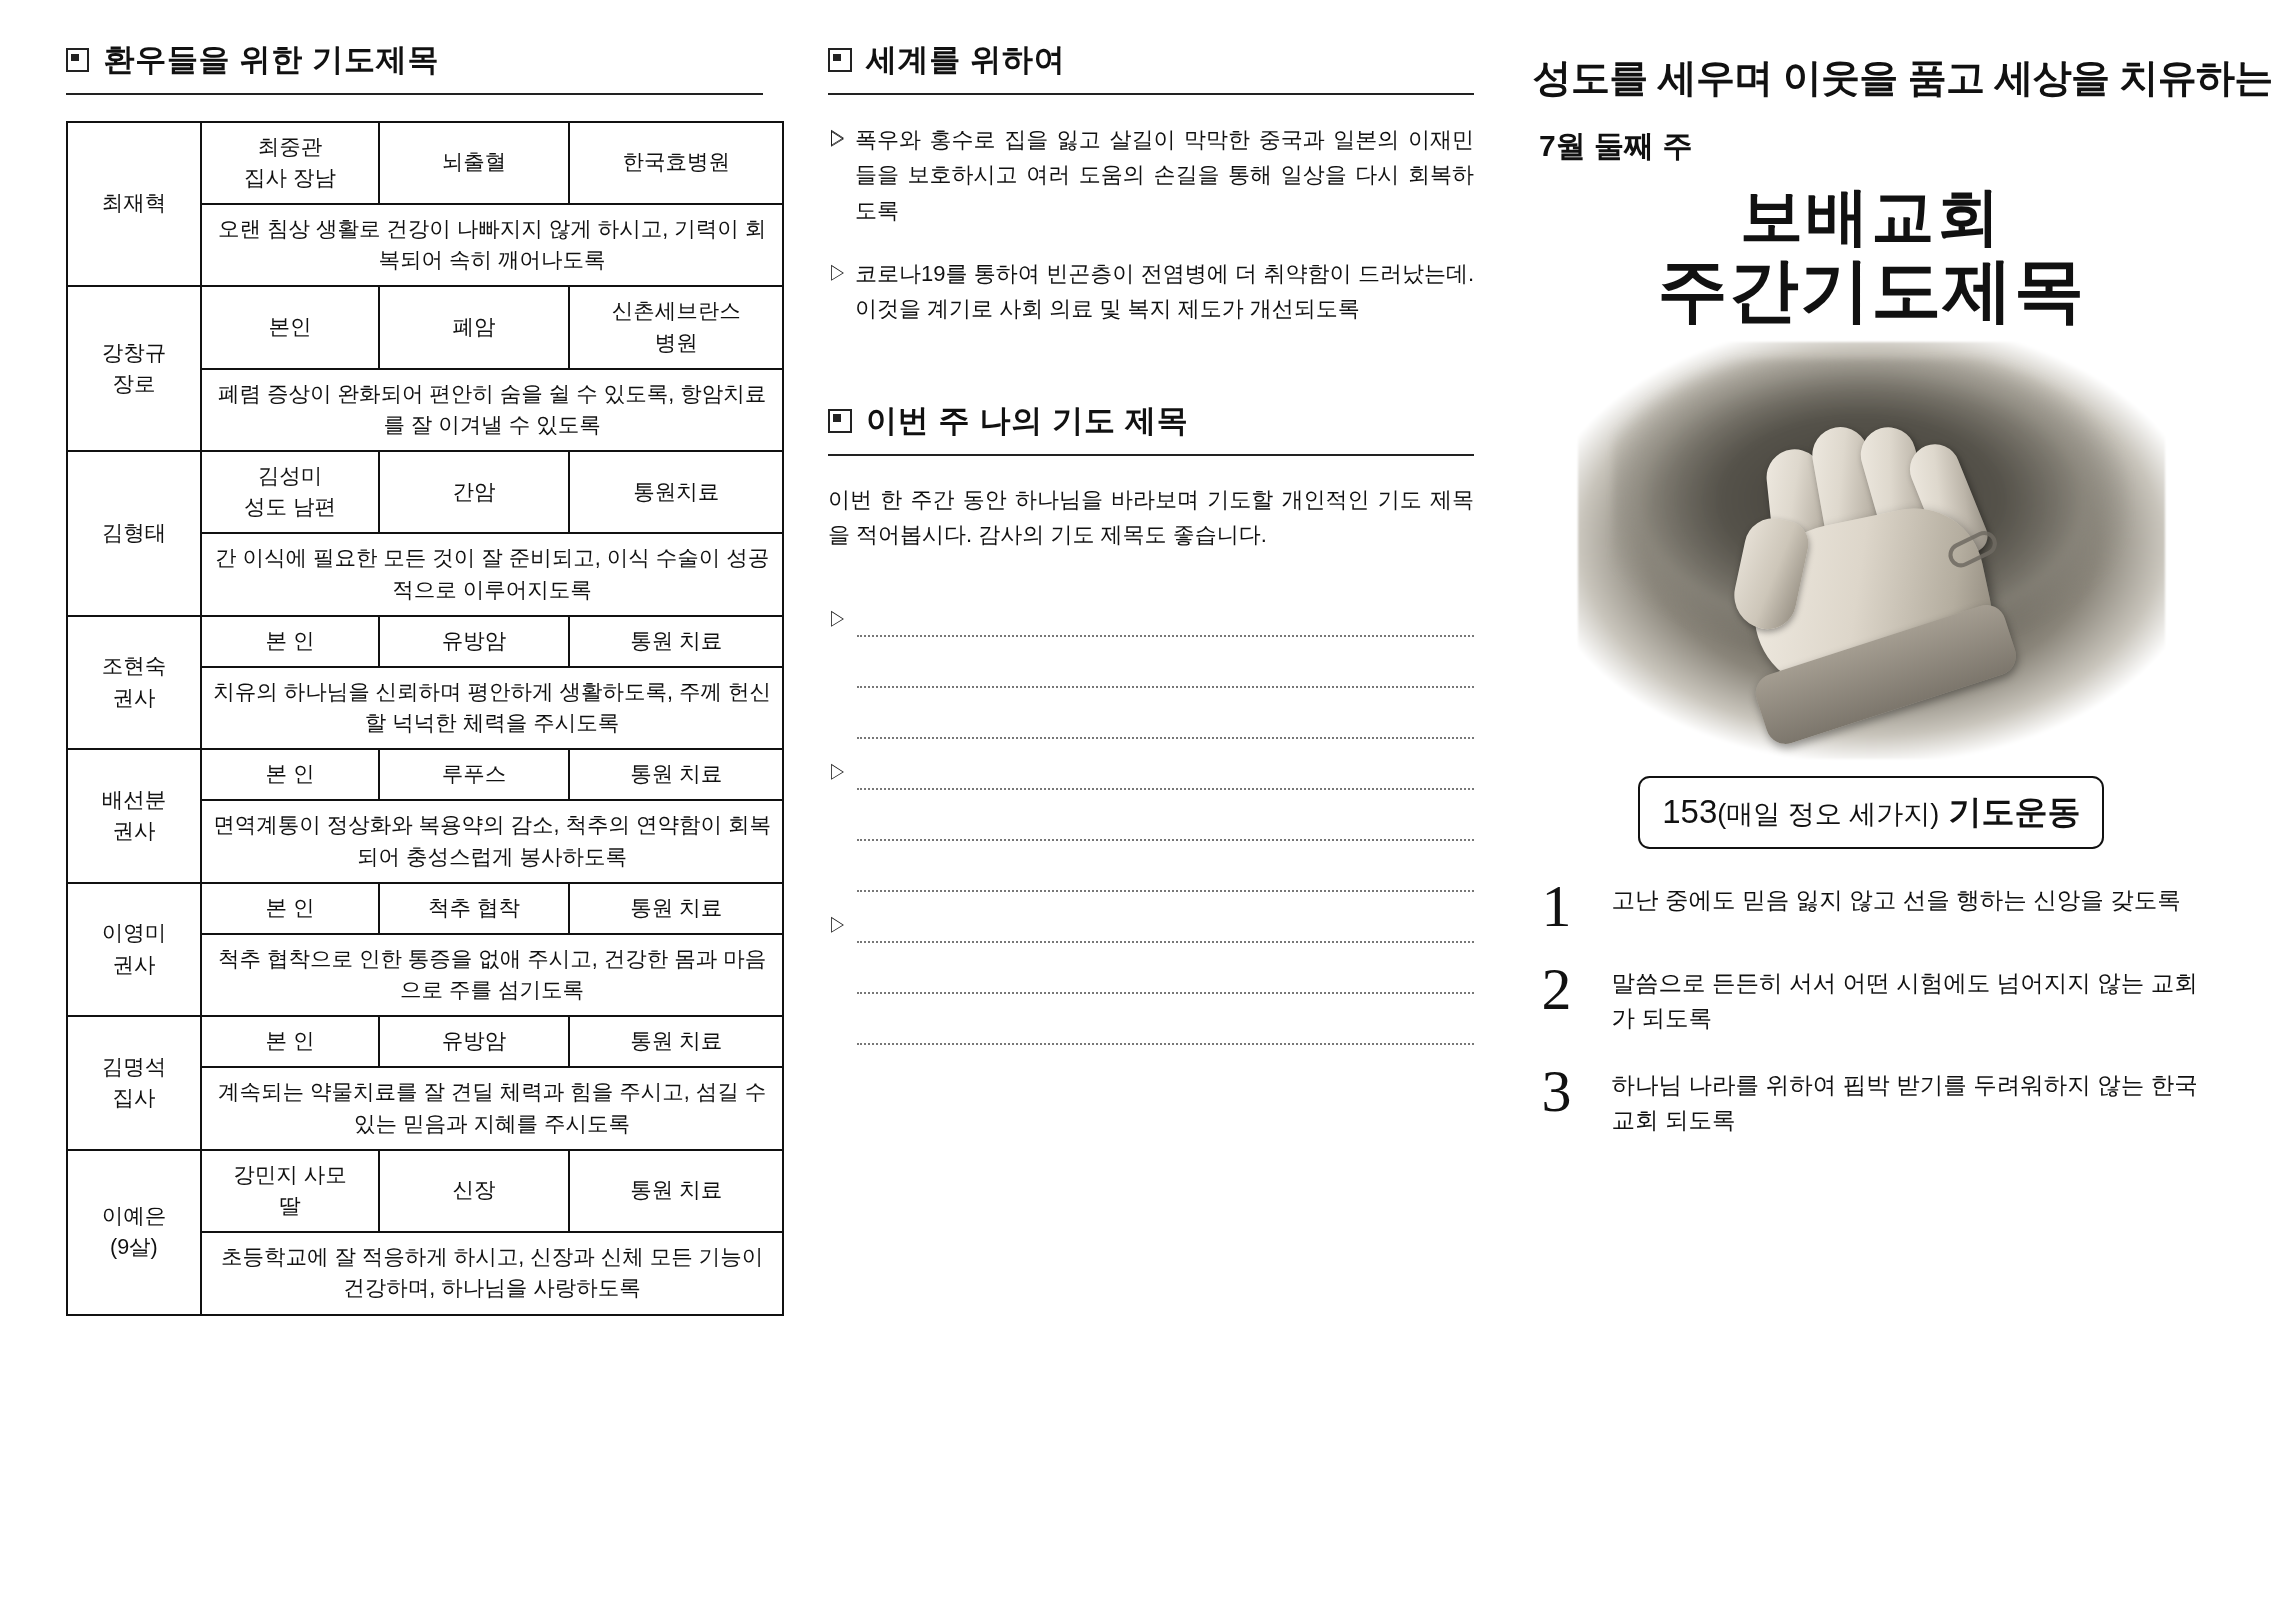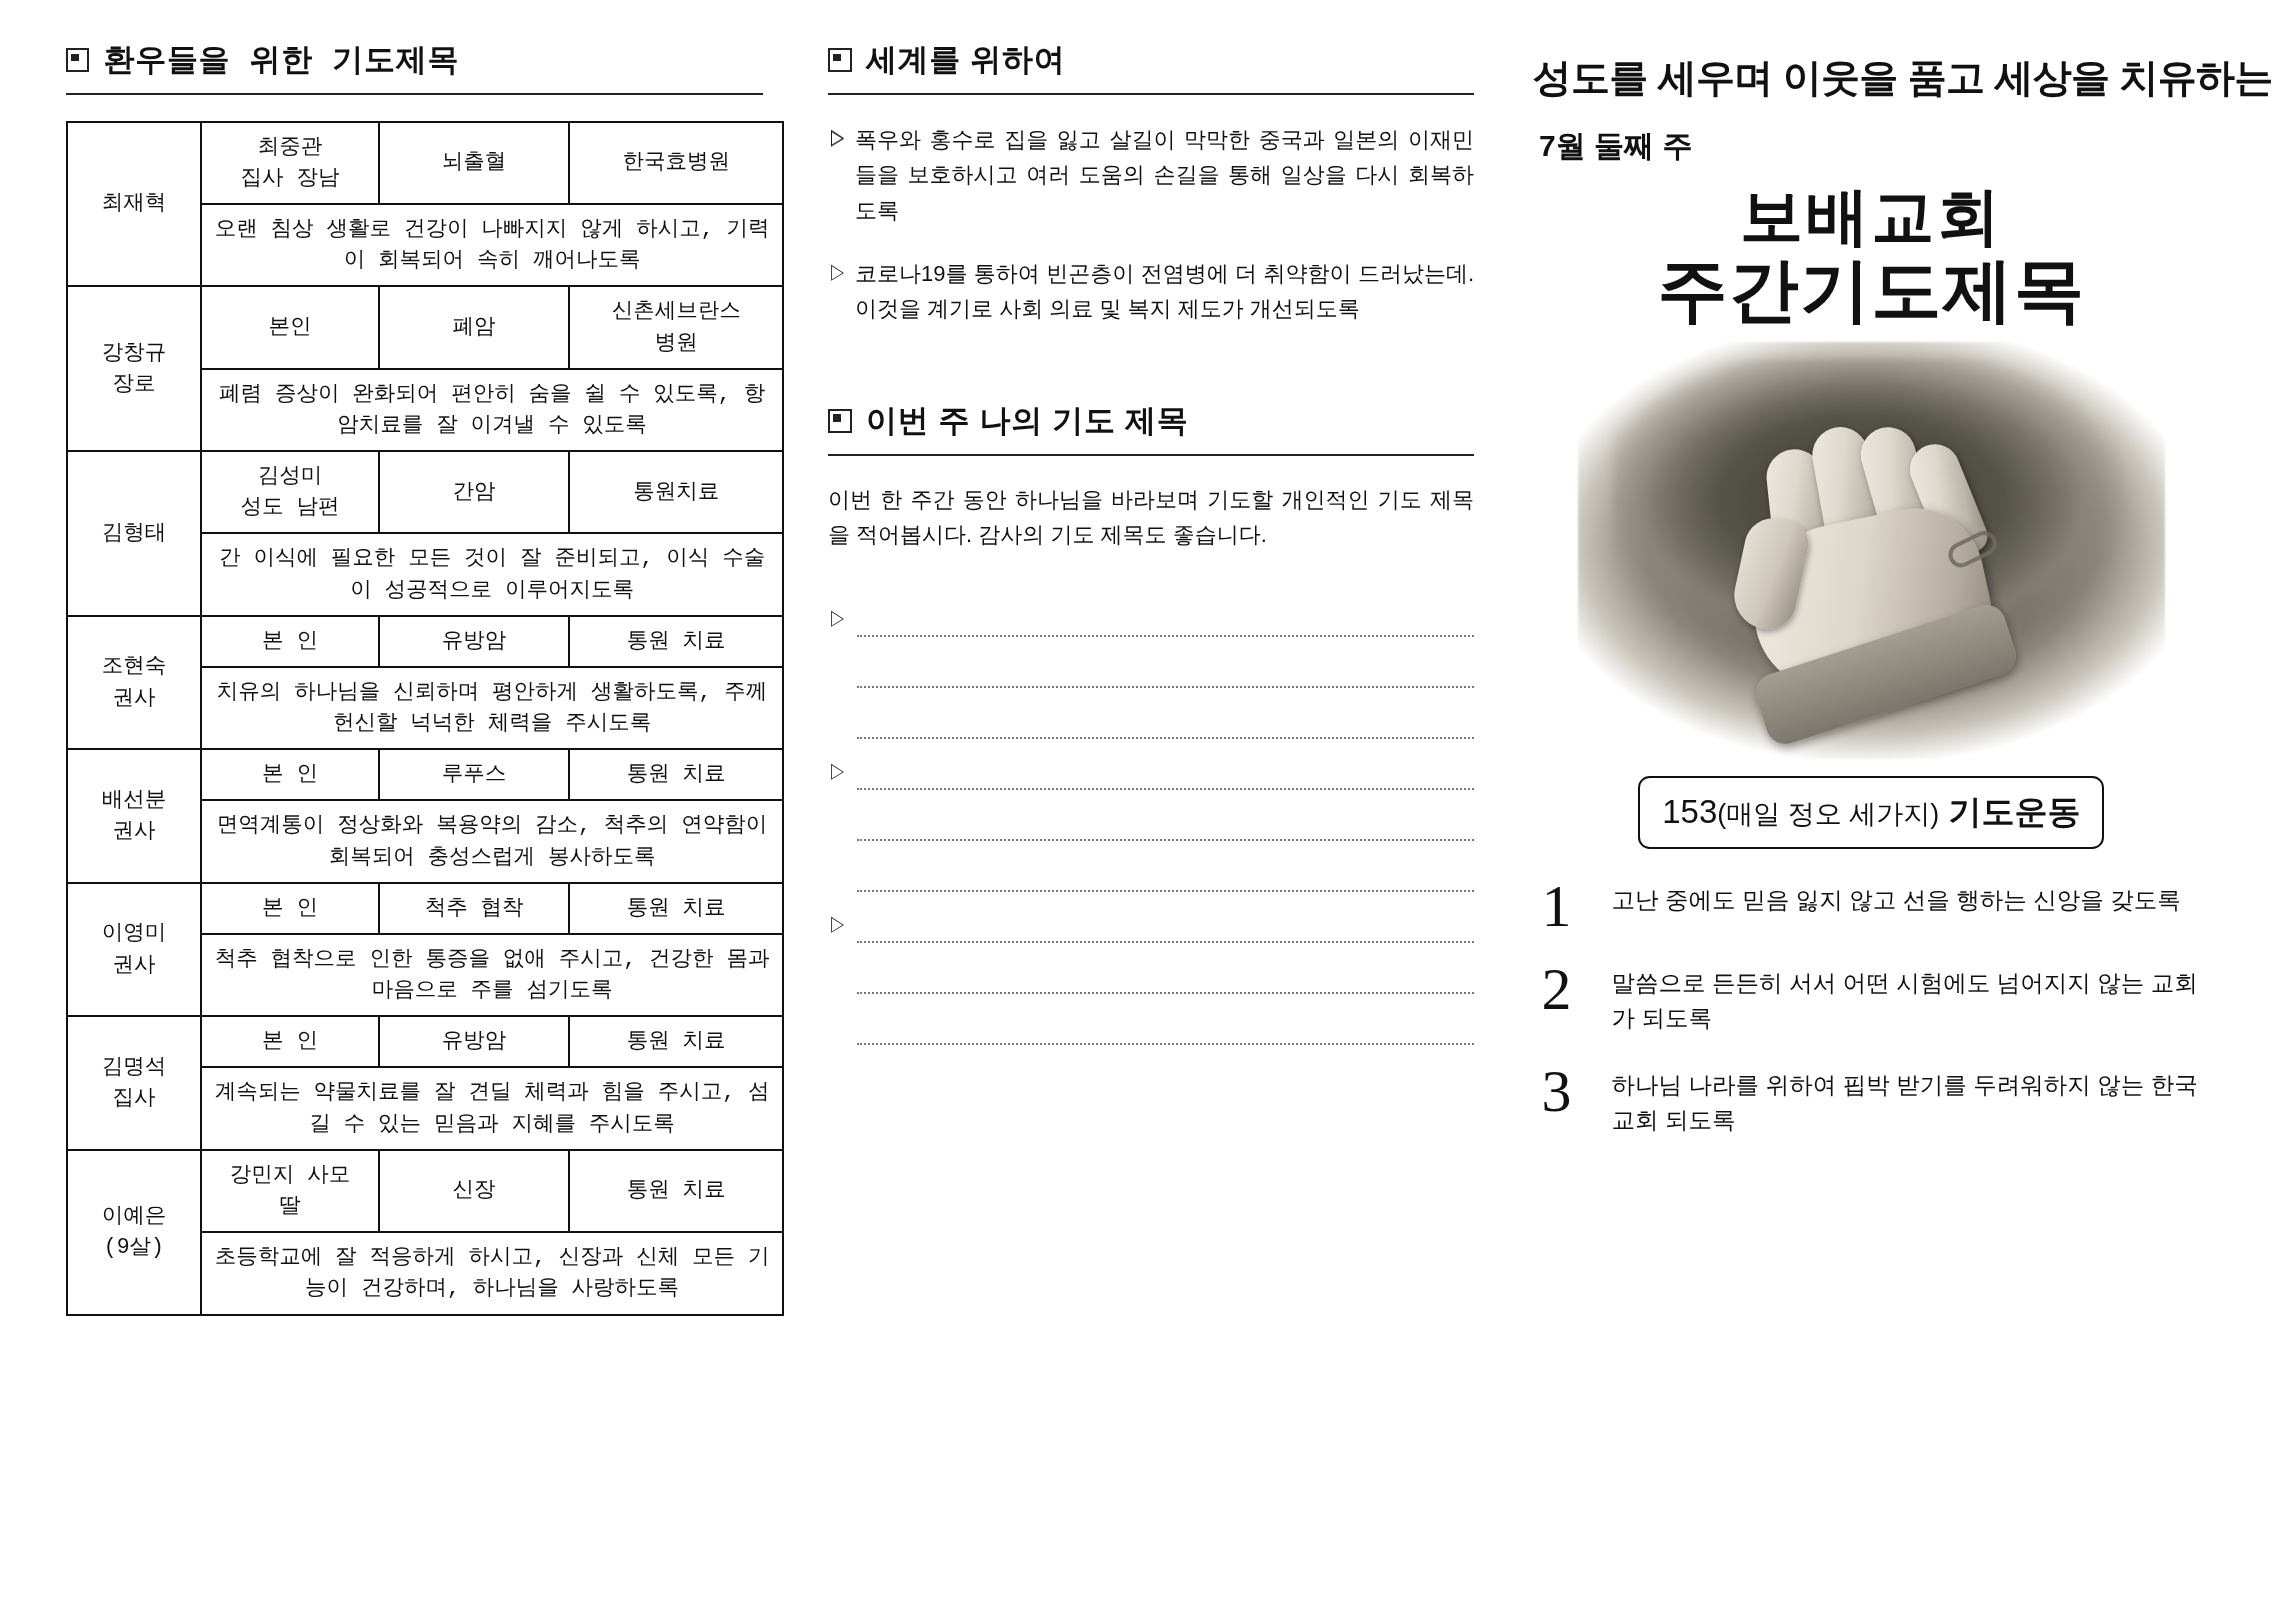--- a/index.html
+++ b/index.html
@@ -24,21 +24,20 @@
     box-sizing: border-box;
     padding: 39px 46px 26px 46px;
   }
 
   
   .col-left {
     width: 730px;
     box-sizing: border-box;
     padding-left: 19.6px;
     padding-right: 13px;
-    font-family: Liberation Mono, monospace;
   }
 
   .section-head {
     display: flex;
     align-items: center;
     gap: 14.3px;
     font-size: 31px;
     font-weight: bold;
     letter-spacing: 0.7px;
     padding-bottom: 11.7px;

